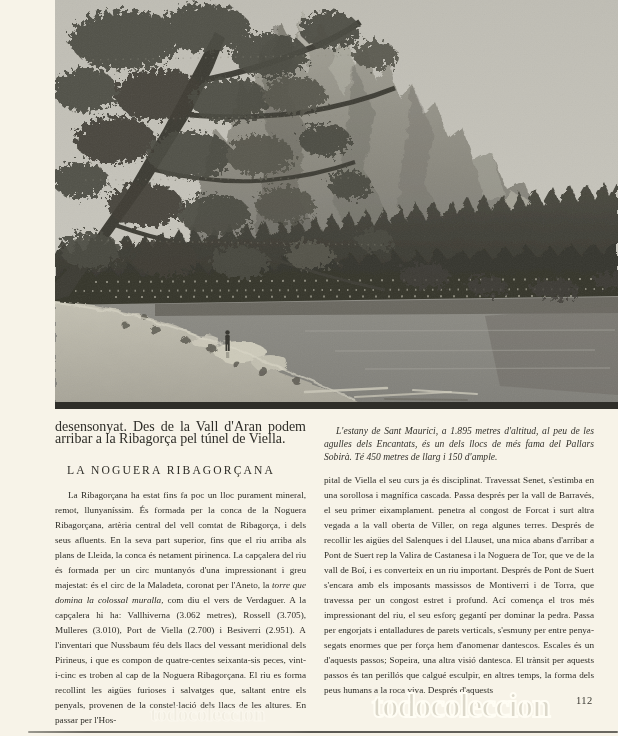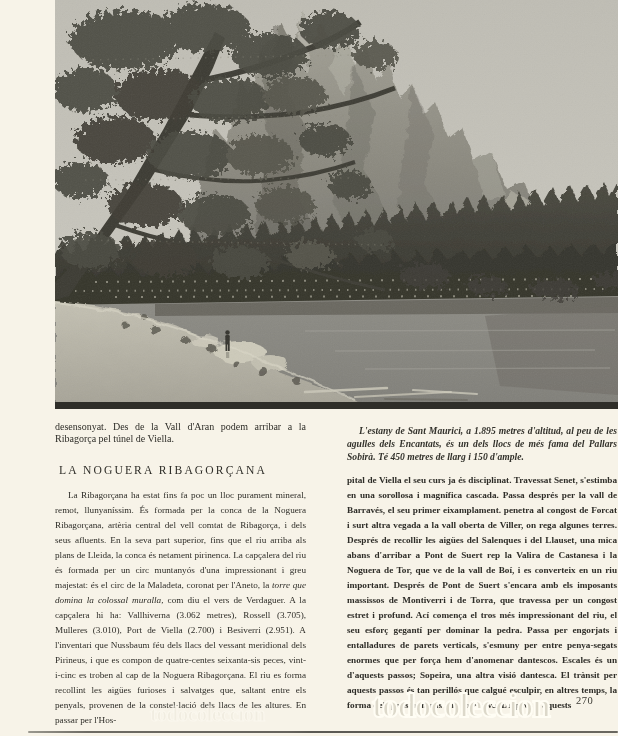--- a/index.html
+++ b/index.html
@@ -11,27 +11,27 @@
   }
   .photo {
     position:absolute; left:55px; top:0; width:563px; height:409px;
   }
   .photo svg { display:block; }
 
   .col-left {
     position:absolute; left:55px; top:421px; width:251px;
   }
   .col-right {
-    position:absolute; left:347px; top:424px; width:270px;font-weight:bold;
+    position:absolute; left:324px; top:424px; width:270px;
   }
   .intro {
-    margin:0; font-size:10px; line-height:11.5px; text-align:justify;
+    margin:0; font-size:14px; line-height:11.5px; text-align:justify;
   }
   .heading {
-    margin:20px 0 11px 4px; font-size:11.6px; font-weight:normal;
+    margin:20px 0 11px 12px; font-size:11.6px; font-weight:normal;
     letter-spacing:2.1px; white-space:nowrap;
   }
   .body-text {
     margin:0; font-size:9.2px; line-height:15px; text-align:justify;
     text-indent:13px;
   }
   .body-text .ital { font-style:italic; }
   .caption {
     margin:0; font-size:9.6px; line-height:13.2px; font-style:italic;
     text-align:justify; text-indent:12px; color:#33322c;
@@ -231,20 +231,20 @@
     <p class="intro">desensonyat. Des de la Vall d'Aran podem arribar a la Ribagorça pel túnel de Viella.</p>
     <h2 class="heading">LA NOGUERA RIBAGORÇANA</h2>
     <p class="body-text"><span>La Ribagorçana ha estat fins fa poc un lloc purament mineral, remot, llunyaníssim. És formada per la conca de la Noguera Ribagorçana, artèria central del vell comtat de Ribagorça, i dels seus afluents. En la seva part superior, fins que el riu arriba als plans de Lleida, la conca és netament pirinenca. La capçalera del riu és formada per un circ muntanyós d'una impressionant i greu majestat: és el circ de la Maladeta, coronat per l'Aneto, la </span><span class="ital">torre que domina la colossal muralla</span><span>, com diu el vers de Verdaguer. A la capçalera hi ha: Vallhiverna (3.062 metres), Rossell (3.705), Mulleres (3.010), Port de Viella (2.700) i Besiverri (2.951). A l'inventari que Nussbaum féu dels llacs del vessant meridional dels Pirineus, i que es compon de quatre-centes seixanta-sis peces, vint-i-cinc es troben al cap de la Noguera Ribagorçana. El riu es forma recollint les aigües furioses i salvatges que, saltant entre els penyals, provenen de la constel·lació dels llacs de les altures. En passar per l'Hos-</span></p>
   </div>
 
   <div class="col-right">
     <p class="caption">L'estany de Sant Maurici, a 1.895 metres d'altitud, al peu de les agulles dels Encantats, és un dels llocs de més fama del Pallars Sobirà. Té 450 metres de llarg i 150 d'ample.</p>
     <p class="body-text right-body">pital de Viella el seu curs ja és disciplinat. Travessat Senet, s'estimba en una sorollosa i magnífica cascada. Passa després per la vall de Barravés, el seu primer eixamplament. penetra al congost de Forcat i surt altra vegada a la vall oberta de Viller, on rega algunes terres. Després de recollir les aigües del Salenques i del Llauset, una mica abans d'arribar a Pont de Suert rep la Valira de Castanesa i la Noguera de Tor, que ve de la vall de Boí, i es converteix en un riu important. Després de Pont de Suert s'encara amb els imposants massissos de Montiverri i de Torra, que travessa per un congost estret i profund. Ací comença el tros més impressionant del riu, el seu esforç gegantí per dominar la pedra. Passa per engorjats i entalladures de parets verticals, s'esmuny per entre penya-segats enormes que per força hem d'anomenar dantescos. Escales és un d'aquests passos; Sopeira, una altra visió dantesca. El trànsit per aquests passos és tan perillós que calgué esculpir, en altres temps, la forma dels peus humans a la roca viva. Després d'aquests</p>
   </div>
 
-  <div class="page-number">270</div>
+  <div class="page-number">112</div>
 
   <div class="watermark faint">todocoleccion</div>
   <div class="watermark big">todocoleccion</div>
 
   <div class="scan-edge"></div>
 
 </div>
 
 </body></html>

